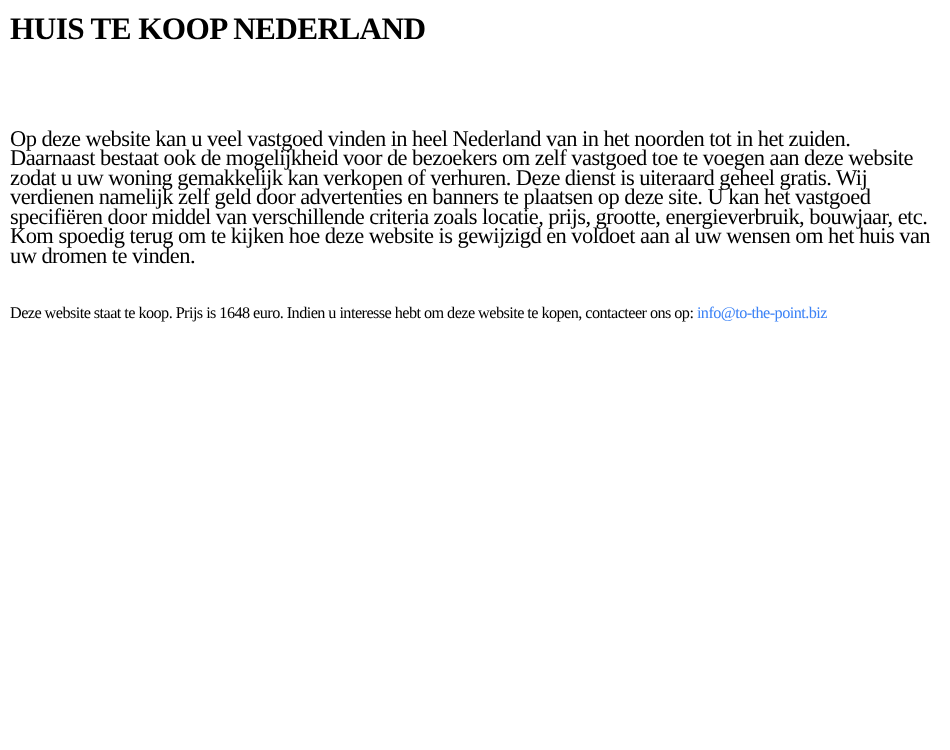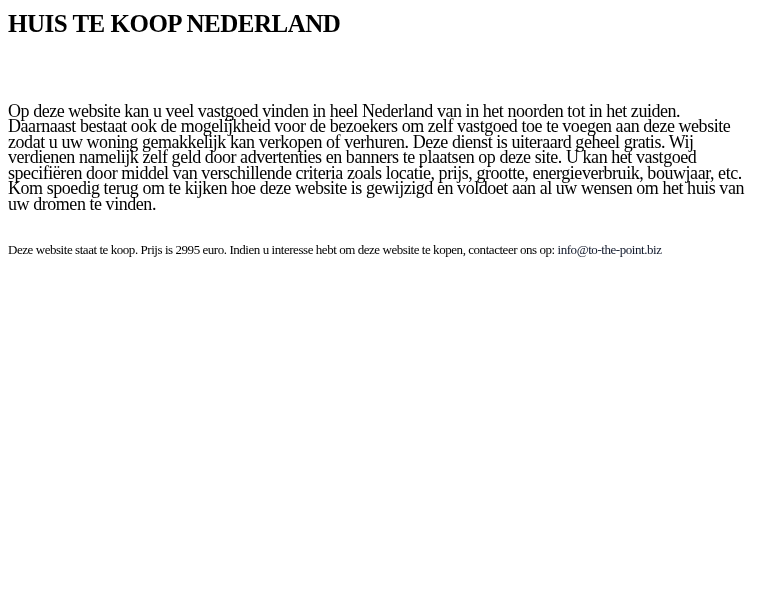--- a/index.html
+++ b/index.html
@@ -34,26 +34,26 @@
     line-height: 15.5px;
     letter-spacing: -0.45px;
   }
   p.sale-notice {
     margin: 30px 0 0 0;
     font-size: 13px;
     line-height: 15.5px;
     letter-spacing: -0.45px;
   }
   .contact-email {
-    color: #0f172a;
+    color: #3b82f6;
     text-decoration: none;
   }
 </style>
 </head>
 <body>
 
 <div class="page">
   <h1 class="page-title">HUIS TE KOOP NEDERLAND</h1>
 
   <p class="intro-paragraph">Op deze website kan u veel vastgoed vinden in heel Nederland van in het noorden tot in het zuiden. Daarnaast bestaat ook de mogelijkheid voor de bezoekers om zelf vastgoed toe te voegen aan deze website zodat u uw woning gemakkelijk kan verkopen of verhuren. Deze dienst is uiteraard geheel gratis. Wij verdienen namelijk zelf geld door advertenties en banners te plaatsen op deze site. U kan het vastgoed specifiëren door middel van verschillende criteria zoals locatie, prijs, grootte, energieverbruik, bouwjaar, etc. Kom spoedig terug om te kijken hoe deze website is gewijzigd en voldoet aan al uw wensen om het huis van uw dromen te vinden.</p>
 
-  <p class="sale-notice"><span>Deze website staat te koop. Prijs is 2995 euro. Indien u interesse hebt om deze website te kopen, contacteer ons op: </span><span class="contact-email">info@to-the-point.biz</span></p>
+  <p class="sale-notice"><span>Deze website staat te koop. Prijs is 1648 euro. Indien u interesse hebt om deze website te kopen, contacteer ons op: </span><span class="contact-email">info@to-the-point.biz</span></p>
 </div>
 
 </body></html>

